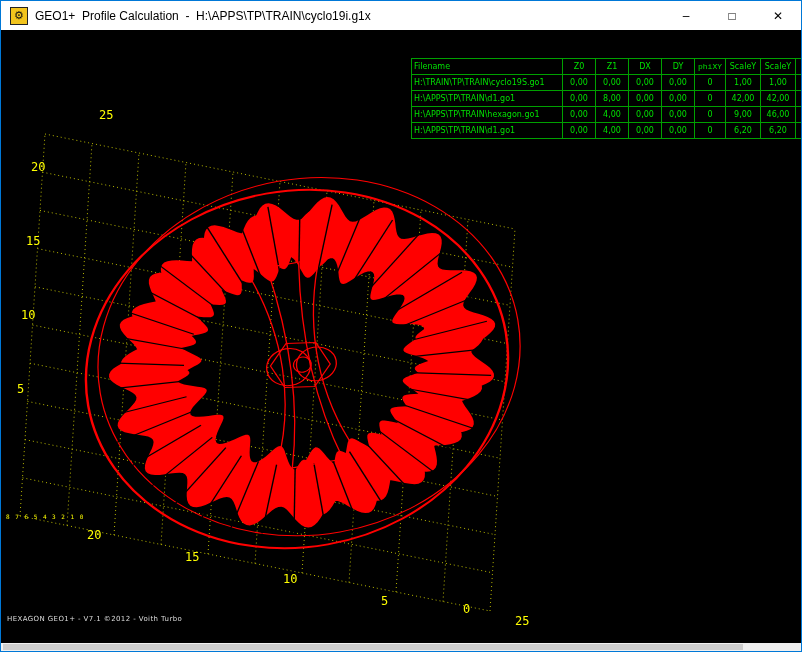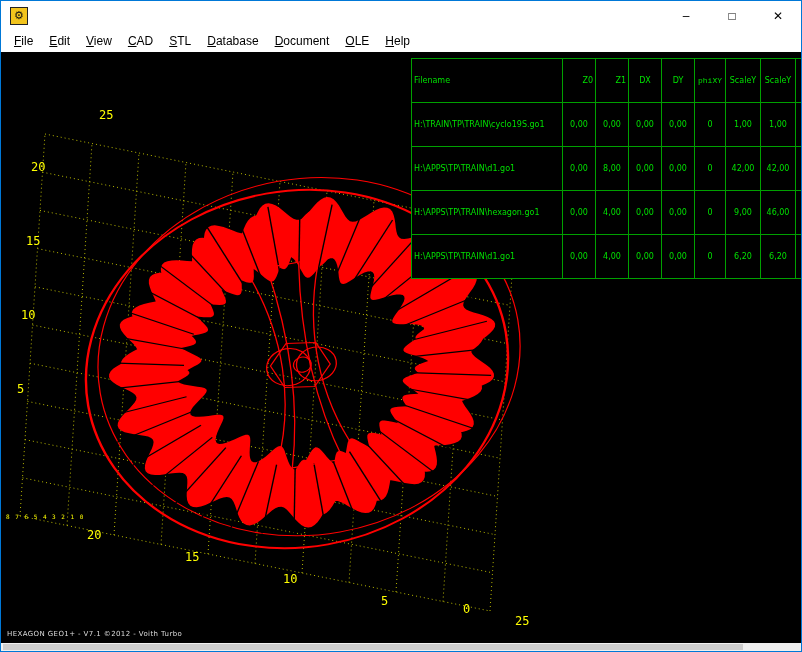--- a/index.html
+++ b/index.html
@@ -19,59 +19,49 @@
   
   .menubar{height:22px;background:#ffffff;display:flex;align-items:center;padding-left:5px;}
   .menu-item{display:inline-block;padding:2px 8px;font-size:12px;color:#000;cursor:default;}
   .menu-item::first-letter{text-decoration:underline;}
   
   .canvas{position:absolute;top:52px;left:0;right:0;bottom:8px;background:#000;overflow:hidden;}
   .canvas svg{position:absolute;left:0;top:0;}
   .axis-label{position:absolute;color:#ffff00;font-size:12px;line-height:8px;
     font-family:"DejaVu Sans Mono",monospace;white-space:pre;}
   .axis-label.small{font-size:6px;letter-spacing:1px;}
-  .footer{position:absolute;left:6px;bottom:5px;color:#dcdcdc;font-size:7px;
+  .footer{position:absolute;left:6px;bottom:20px;color:#dcdcdc;font-size:7px;
     letter-spacing:.4px;font-family:"DejaVu Sans",sans-serif;}
   
   .param-table{position:absolute;top:5px;right:-14px;border-collapse:collapse;
     font-size:8px;color:#00e100;font-family:"DejaVu Sans",sans-serif;background:#000;}
-  .param-table th,.param-table td{border:1px solid #00a000;padding:16px 2px;height:11px;
+  .param-table th,.param-table td{border:1px solid #00a000;padding:2px 2px;height:11px;
     line-height:11px;font-weight:normal;white-space:nowrap;overflow:hidden;}
   .param-table th{text-align:center;}
   .param-table th.fname,.param-table td.fname{text-align:left;}
   .param-table td.num{text-align:center;}
   
   .scrollbar{position:absolute;left:0;right:0;bottom:0;height:8px;background:#f0f0f0;}
   .scroll-thumb{position:absolute;left:2px;top:1px;height:6px;width:740px;background:#cdcdcd;}
 </style>
 </head>
 <body>
 
 <div class="window">
 
   <div class="titlebar">
     <div class="app-icon">⚙</div>
+    <div class="title-text">GEO1+  Profile Calculation  -  H:\APPS\TP\TRAIN\cyclo19i.g1x</div>
     <div class="win-controls">
       <div class="win-btn">–</div>
       <div class="win-btn">□</div>
       <div class="win-btn">✕</div>
     </div>
   </div>
 
-  <div class="menubar">
-      <div class="menu-item">File</div>
-      <div class="menu-item">Edit</div>
-      <div class="menu-item">View</div>
-      <div class="menu-item">CAD</div>
-      <div class="menu-item">STL</div>
-      <div class="menu-item">Database</div>
-      <div class="menu-item">Document</div>
-      <div class="menu-item">OLE</div>
-      <div class="menu-item">Help</div>
-    </div>
 
   <div class="canvas">
     <svg id="scene" width="800" height="592" viewBox="0 0 800 592">
         <g stroke="#b9b900" stroke-width="1" stroke-dasharray="1 3" fill="none">
           <line x1="19" y1="463" x2="44" y2="81"></line>
           <line x1="66" y1="472.5" x2="91" y2="90.5"></line>
           <line x1="113" y1="482" x2="138" y2="100"></line>
           <line x1="160" y1="491.5" x2="185" y2="109.5"></line>
           <line x1="207" y1="501" x2="232" y2="119"></line>
           <line x1="254" y1="510.5" x2="279" y2="128.5"></line>
@@ -162,22 +152,22 @@
         <span class="axis-label" style="left: 282px; top: 522px;">10</span>
         <span class="axis-label" style="left: 380px; top: 544px;">5</span>
         <span class="axis-label" style="left: 462px; top: 552px;">0</span>
         <span class="axis-label" style="left: 514px; top: 564px;">25</span>
       </div>
 
     <table class="param-table">
       <thead>
           <tr>
             <th class="fname" style="width: 146px;">Filename</th>
-            <th style="width: 28px; text-align: right;">Z0</th>
-            <th style="width: 28px; text-align: right;">Z1</th>
+            <th style="width: 28px;">Z0</th>
+            <th style="width: 28px;">Z1</th>
             <th style="width: 28px;">DX</th>
             <th style="width: 28px;">DY</th>
             <th style="width: 26px; font-family: Liberation Mono, monospace;">phiXY</th>
             <th style="width: 30px;">ScaleY</th>
             <th style="width: 30px; margin-left: 22px;">ScaleY</th>
             <th style="width: 14px;">Oi</th>
           </tr>
         </thead>
       <tbody>
           <tr>

